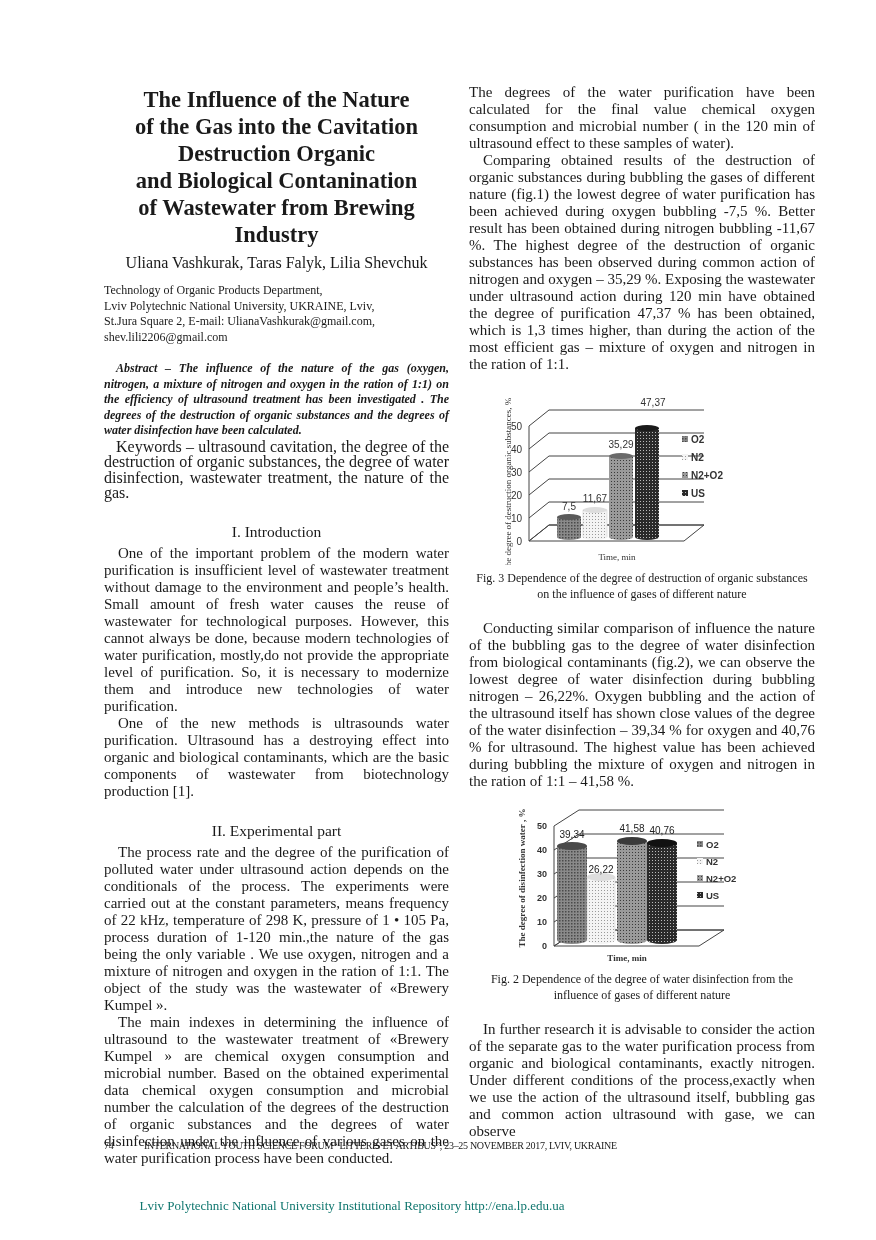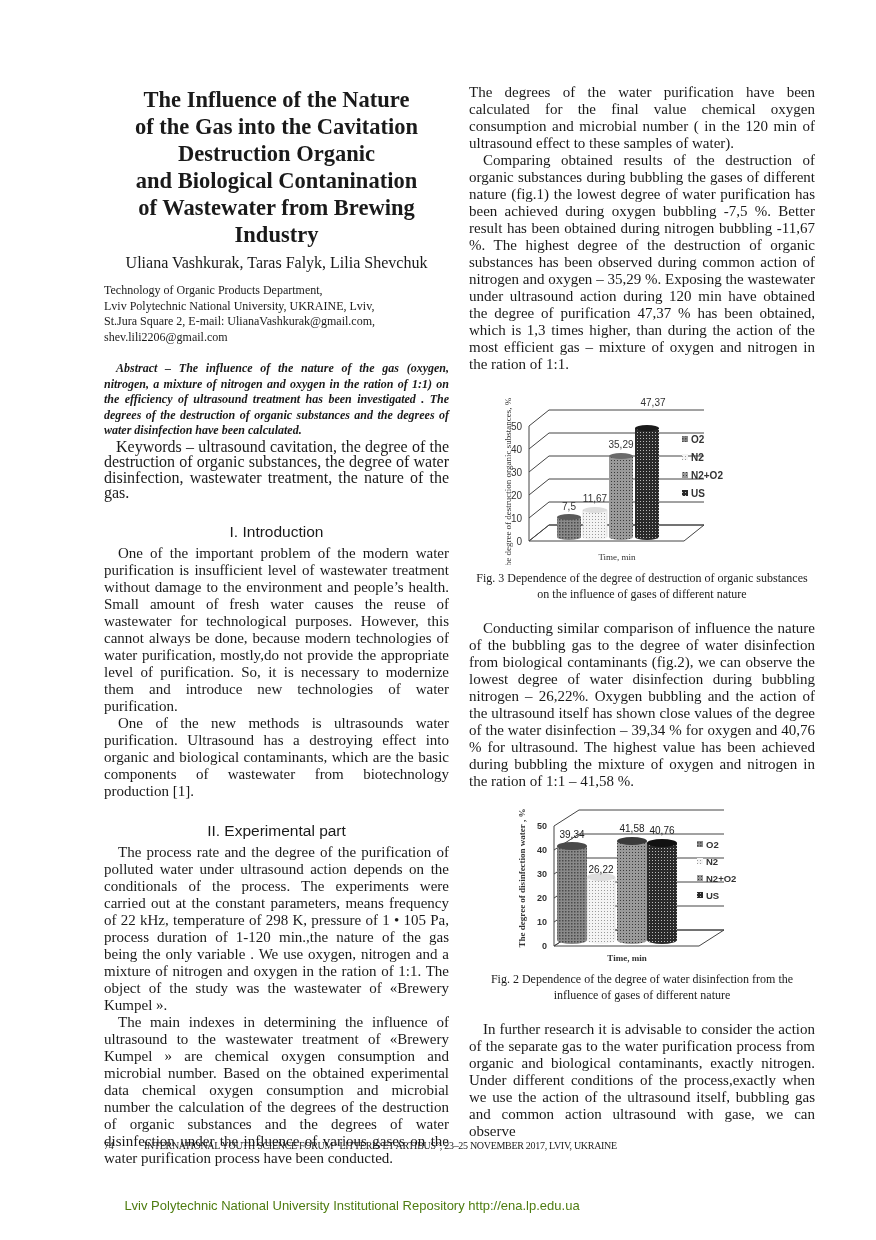--- a/index.html
+++ b/index.html
@@ -5,28 +5,28 @@
   * { box-sizing: border-box; margin: 0; padding: 0; }
   body { width: 876px; height: 1240px; background: #ffffff; position: relative; font-family: "Liberation Serif", serif; color: #1a1a1a; overflow: hidden; }
   .col { position: absolute; top: 84px; width: 345px; }
   .col-left { left: 104px; }
   .col-right { left: 469px; }
   .title { font-family: "Liberation Serif", serif; font-weight: bold; font-size: 22.5px; line-height: 27px; text-align: center; margin-top: 2px; }
   .authors { font-size: 16px; text-align: center; margin-top: 5px; line-height: 20px; }
   .affil { font-size: 12px; line-height: 15.5px; margin-top: 10px; }
   .abstract { font-size: 12px; line-height: 15.5px; text-align: justify; margin-top: 16px; font-style: italic; font-weight: bold; text-indent: 12px; }
   .keywords { font-size: 16px; line-height: 15.5px; text-align: justify; text-indent: 12px; }
-  .section-head { font-family: Liberation Sans, sans-serif; font-size: 15.5px; text-align: center; margin-top: 22px; margin-bottom: 4px; }
+  .section-head { font-family: Liberation Serif, serif; font-size: 15.5px; text-align: center; margin-top: 22px; margin-bottom: 4px; }
   p.body { font-size: 15px; line-height: 17px; text-align: justify; text-indent: 14px; }
   p.noindent { text-indent: 0; }
   .fig { position: relative; margin: 14px 0 0 0; }
   .caption { font-size: 12px; line-height: 15.5px; text-align: center; margin-top: 6px; }
   .footer { position: absolute; top: 1140px; left: 104px; width: 700px; font-size: 10px; letter-spacing: -0.3px; }
   .footer .pg { display: inline-block; width: 40px; }
-  .repo { position: absolute; top: 1198px; left: 0; width: 704px; text-align: center; font-family: Liberation Sans, sans-serif; font-size: 13px; color: #4d7c0f; }
+  .repo { position: absolute; top: 1198px; left: 0; width: 704px; text-align: center; font-family: Liberation Serif, serif; font-size: 13px; color: #0f766e; }
   svg text { font-family: "Liberation Sans", sans-serif; }
 </style>
 </head>
 <body>
 
 <svg width="0" height="0" style="position:absolute">
   <defs>
     <pattern id="pat-o2" width="3" height="3" patternUnits="userSpaceOnUse">
       <rect width="3" height="3" fill="#8a8a8a"></rect>
         <rect width="1.5" height="1.5" fill="#4a4a4a"></rect>

